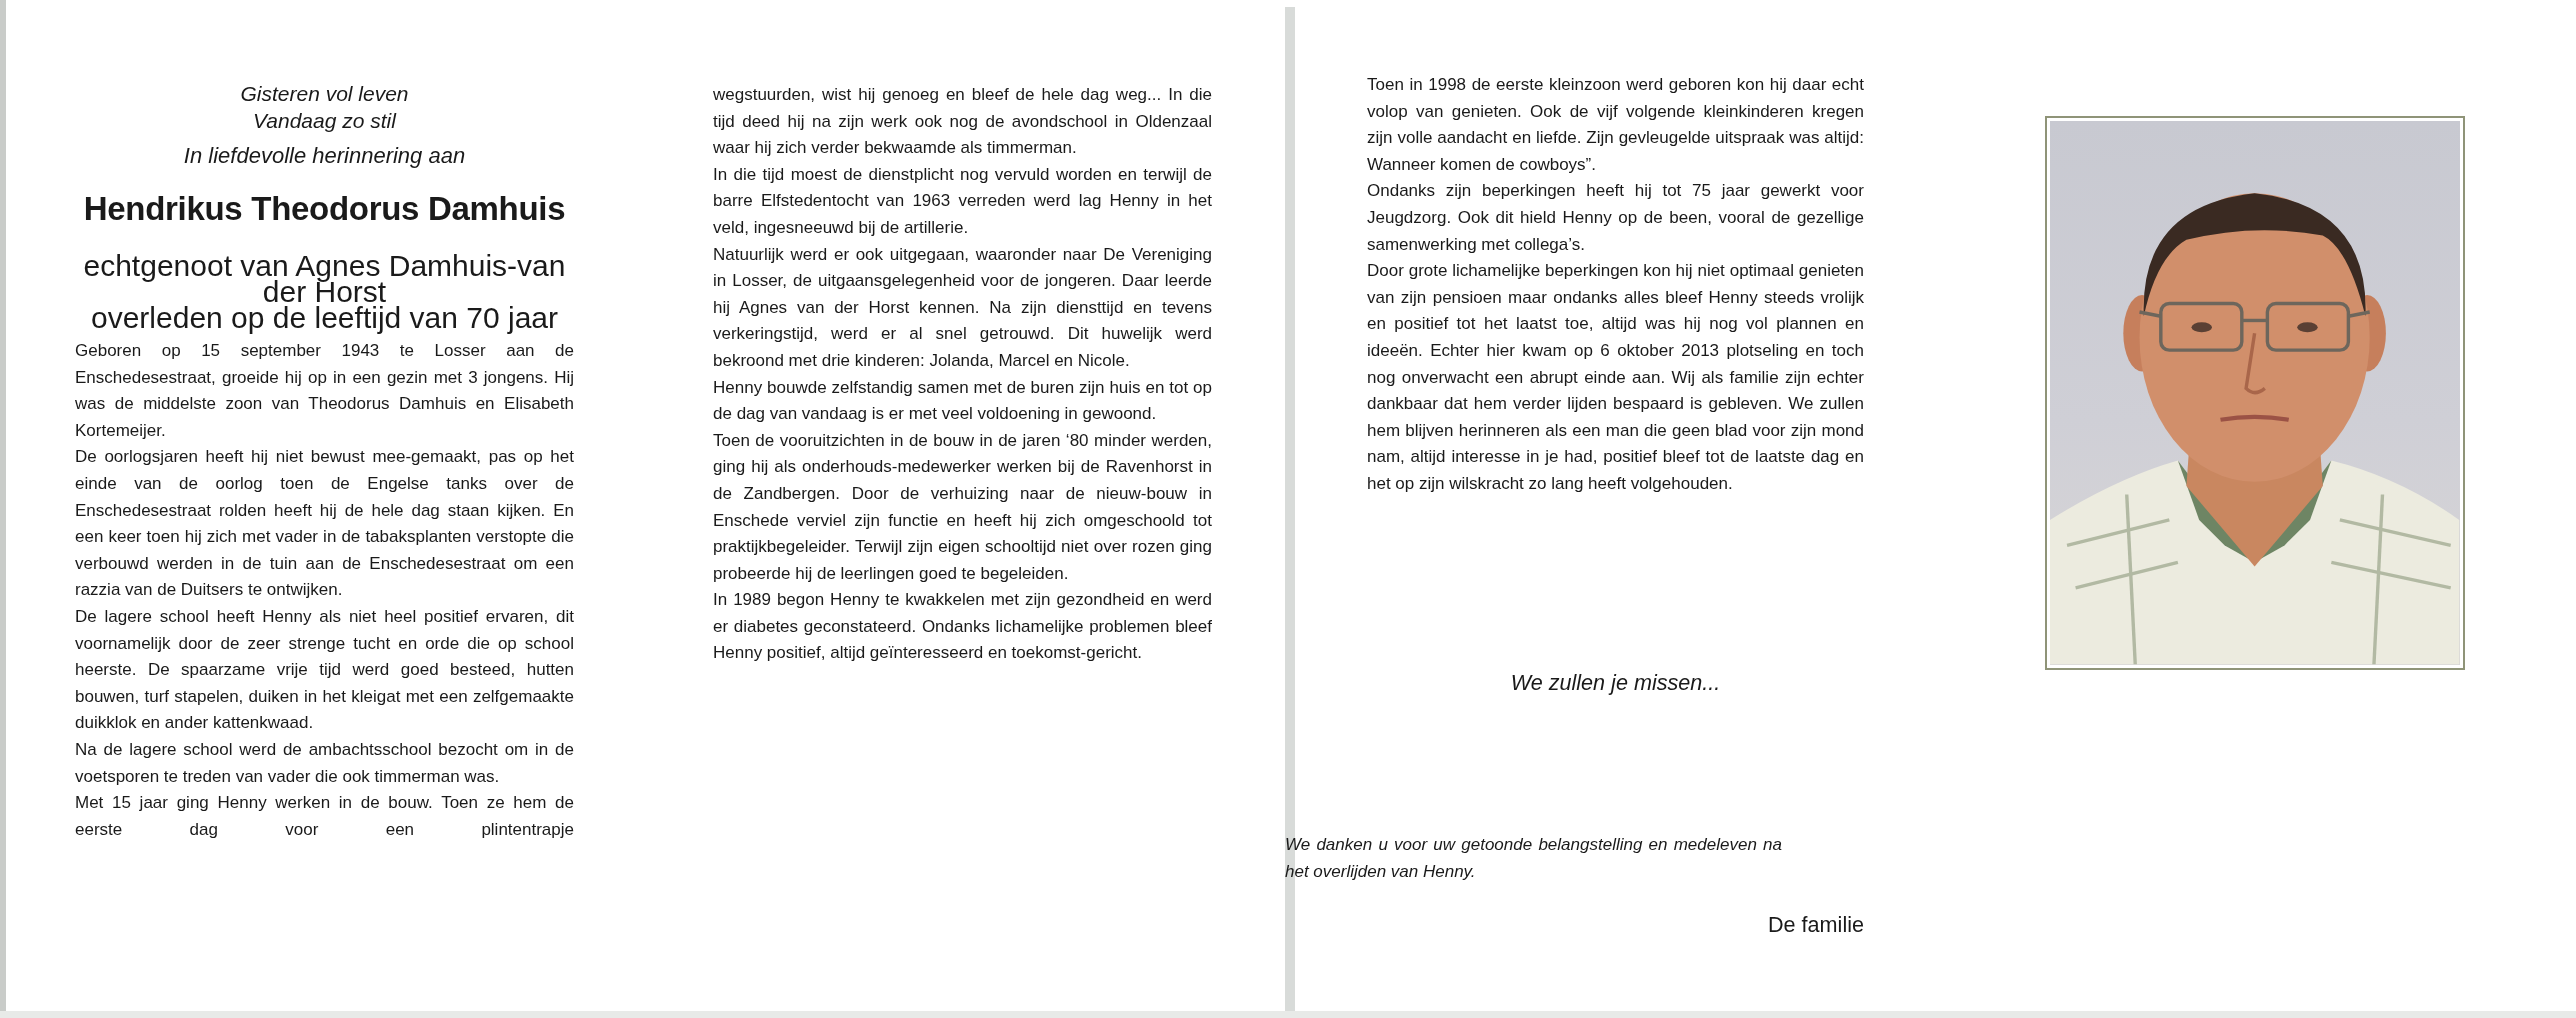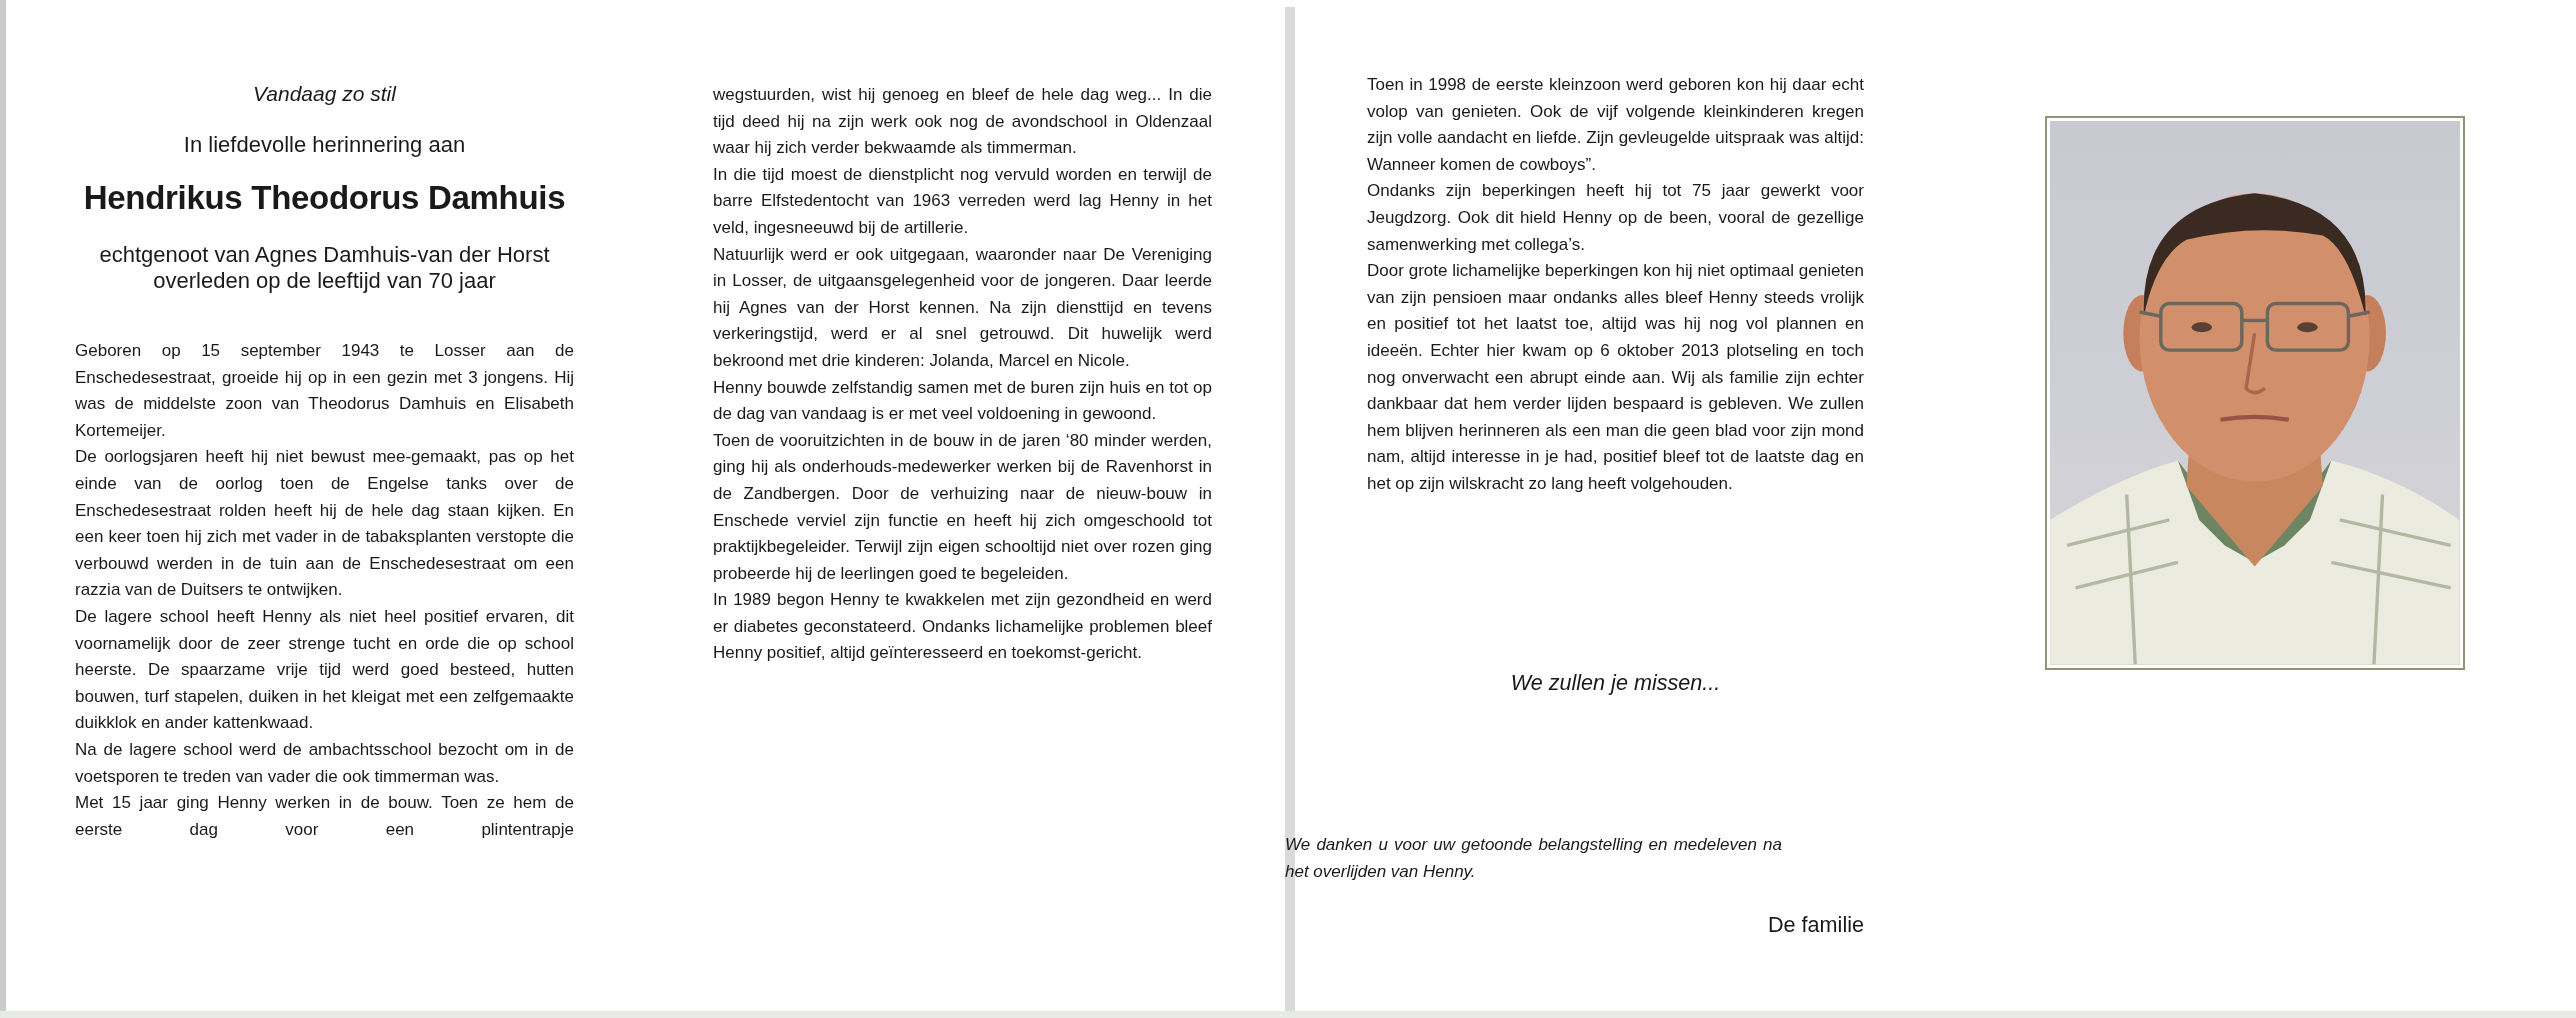--- a/index.html
+++ b/index.html
@@ -30,23 +30,23 @@
   .col {
     position:absolute;
     font-size:17px;
     line-height:26.6px;
     text-align:justify;
     text-align-last:left;
   }
   .col p { margin:0; }
   .col1-header { position:absolute; left:75px; top:80px; width:499px; text-align:center; }
   .motto { font-style:italic; font-size:21px; line-height:27px; margin:0; }
-  .intro { font-size:22px; line-height:27px; margin:24px 0 0 0; }
+  .intro { font-size:22px; line-height:27px; margin:8px 0 0 0;font-style:italic; }
   .name { font-weight:bold; font-size:33px; line-height:37px; margin:21px 0 0 0; letter-spacing:-0.3px; }
-  .spouse { font-size:22px; line-height:26px; margin:25.5px 0 0 0; }
+  .spouse { font-size:30px; line-height:26px; margin:25.5px 0 0 0; }
   .col1 { left:75px; top:338px; width:499px; }
   .col2 { left:713px; top:82px; width:499px; }
   .col3 { left:1367px; top:72px; width:497px; }
   .miss { position:absolute; left:1367px; top:669px; width:497px; text-align:center; font-style:italic; font-size:21.6px; line-height:27px; }
   .thanks { position:absolute; left:1285px; top:832px; width:497px; font-size:17px; line-height:26.6px; text-align:justify; text-align-last:left;font-style:italic; }
   .sign { position:absolute; left:1367px; top:911px; width:497px; text-align:right; font-size:21.6px; line-height:27px; }
   .photo-frame {
     position:absolute; left:2045px; top:116px; width:420px; height:554px;
     border:2.5px solid #8f9478; box-sizing:border-box; background:#fff; padding:3.4px;
   }
@@ -58,20 +58,21 @@
 </style>
 </head>
 <body>
 
 <div class="card-left"></div>
 <div class="fold"></div>
 <div class="card-right"></div>
 <div class="bottom-strip"></div>
 
 <div class="col1-header">
+  <p class="motto">Gisteren vol leven</p>
   <p class="motto">Vandaag zo stil</p>
   <p class="intro">In liefdevolle herinnering aan</p>
   <p class="name">Hendrikus Theodorus Damhuis</p>
   <p class="spouse">echtgenoot van Agnes Damhuis-van der Horst</p>
   <p class="spouse" style="margin-top:0">overleden op de leeftijd van 70 jaar</p>
 </div>
 
 <div class="col col1">
   <p>Geboren op 15 september 1943 te Losser aan de Enschedesestraat, groeide  hij op in een gezin met 3 jongens. Hij was de middelste zoon van Theodorus Damhuis en Elisabeth Kortemeijer.</p>
   <p>De oorlogsjaren heeft hij niet bewust mee-gemaakt, pas op het einde van de oorlog toen de Engelse tanks over de Enschedesestraat rolden heeft hij de hele dag staan kijken. En een keer toen hij zich met vader in de tabaksplanten verstopte die verbouwd werden in de tuin aan de Enschedesestraat om een razzia van de Duitsers te ontwijken.</p>

